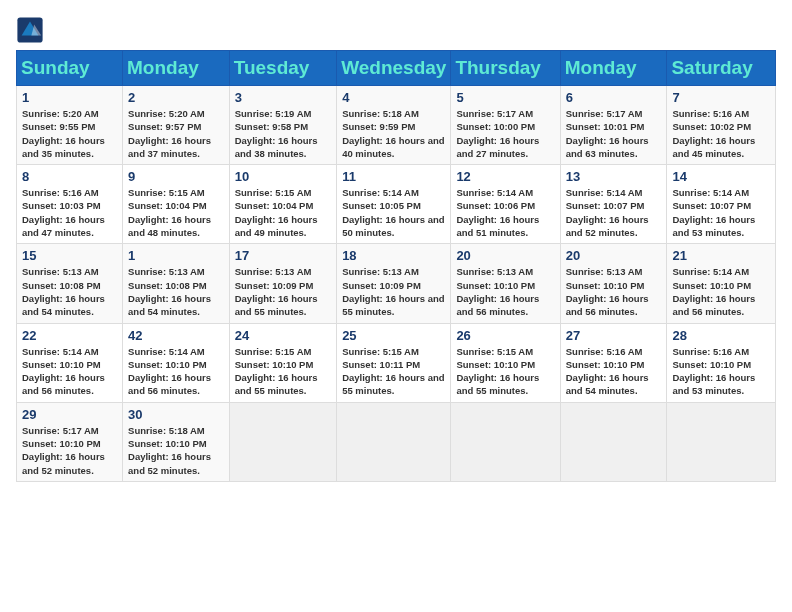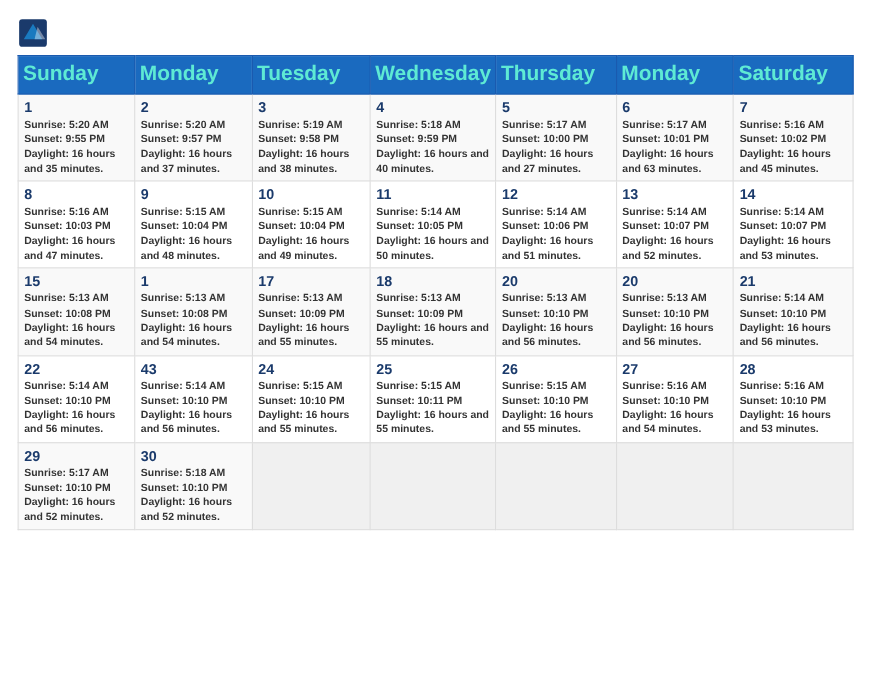--- a/index.html
+++ b/index.html
@@ -293,21 +293,21 @@
       <tr>
         <td>
         <span class="day-num">22</span>
         <div class="day-info">
           <span>Sunrise: 5:14 AM</span><br>
           <span>Sunset: 10:10 PM</span><br>
           <span>Daylight: 16 hours and 56 minutes.</span>
         </div>
       </td>
         <td>
-        <span class="day-num">43</span>
+        <span class="day-num">42</span>
         <div class="day-info">
           <span>Sunrise: 5:14 AM</span><br>
           <span>Sunset: 10:10 PM</span><br>
           <span>Daylight: 16 hours and 56 minutes.</span>
         </div>
       </td>
         <td>
         <span class="day-num">24</span>
         <div class="day-info">
           <span>Sunrise: 5:15 AM</span><br>

